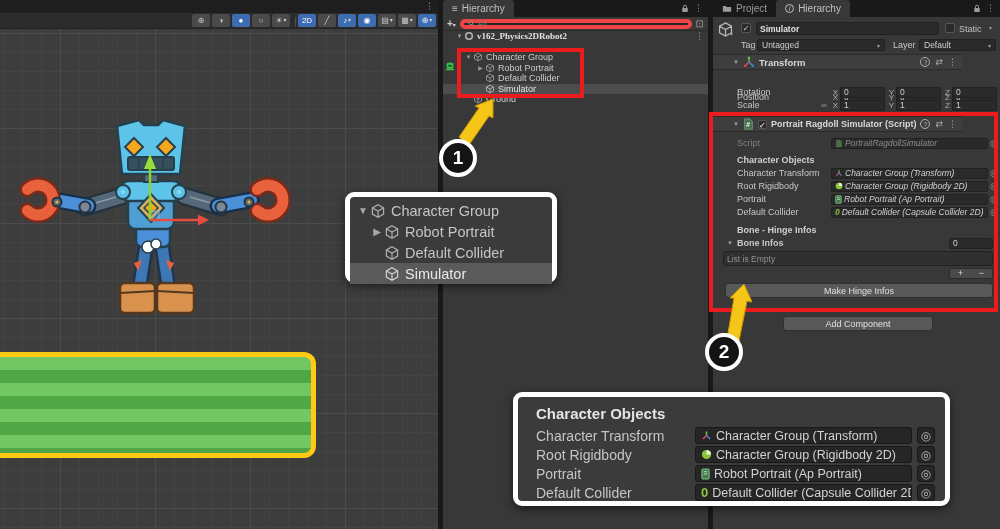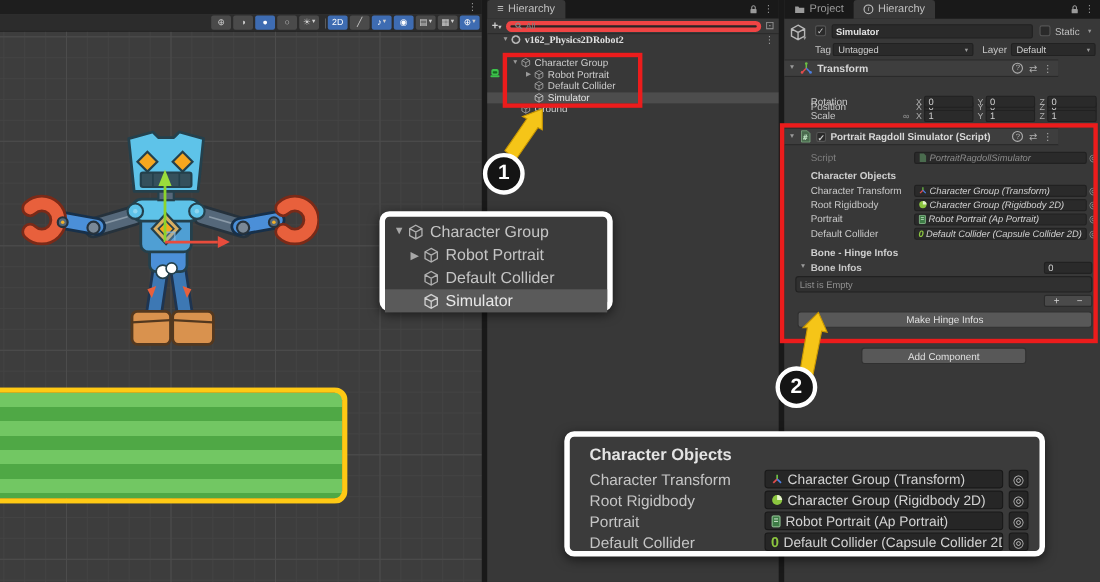--- a/index.html
+++ b/index.html
@@ -64,21 +64,21 @@
   .irow { position:absolute; left:0; width:287px; height:12px; display:flex;
     align-items:center; font-size:9px; color:#C8C8C8; }
   .irow .lbl { width:118px; padding-left:24px; white-space:nowrap; overflow:hidden; }
   .field { background:#2A2A2A; border:1px solid #212121; border-radius:2px; height:11px;
     display:flex; align-items:center; padding:0 3px; color:#CFCFCF; font-size:8.5px;
     white-space:nowrap; overflow:hidden; }
   .objfield { flex:1; gap:2px;font-style:italic; }
   .picker { width:12px; text-align:center; color:#9A9A9A; font-size:9px; flex:none; }
   .comphead { position:absolute; left:0; width:249px; height:16px; background:#3E3E3E;
     border-top:1px solid #2A2A2A; border-bottom:1px solid #2A2A2A; display:flex;
-    align-items:center; font-size:9.5px; font-weight:bold; color:#D8D8D8; gap:4px; padding-left:4px; }
+    align-items:center; font-size:9.5px; font-weight:bold; color:#D8D8D8; gap:4px; padding-left:20px; }
   .hicons { margin-left:auto; display:flex; gap:5px; padding-right:5px; font-weight:normal; }
   .hicons span { color:#AFAFAF; font-size:9px; }
   .chk { width:10px; height:10px; background:#2A2A2A; border:1px solid #555;
     border-radius:2px; color:#CFCFCF; font-size:8px; line-height:9px; text-align:center; flex:none; }
   .ddown { background:#2A2A2A; border:1px solid #212121; border-radius:2px; height:12px;
     display:flex; align-items:center; font-size:8.5px; color:#CFCFCF; padding:0 4px; }
   .ddown .car { margin-left:auto; font-size:6px; color:#9A9A9A; }
   .vecgrp { flex:1; display:flex; align-items:center; gap:2px; padding-right:3px; }
   .vecgrp .axis { font-size:8px; color:#B0B0B0; width:7px; text-align:right; }
   .vecgrp .vfield { flex:1; }

